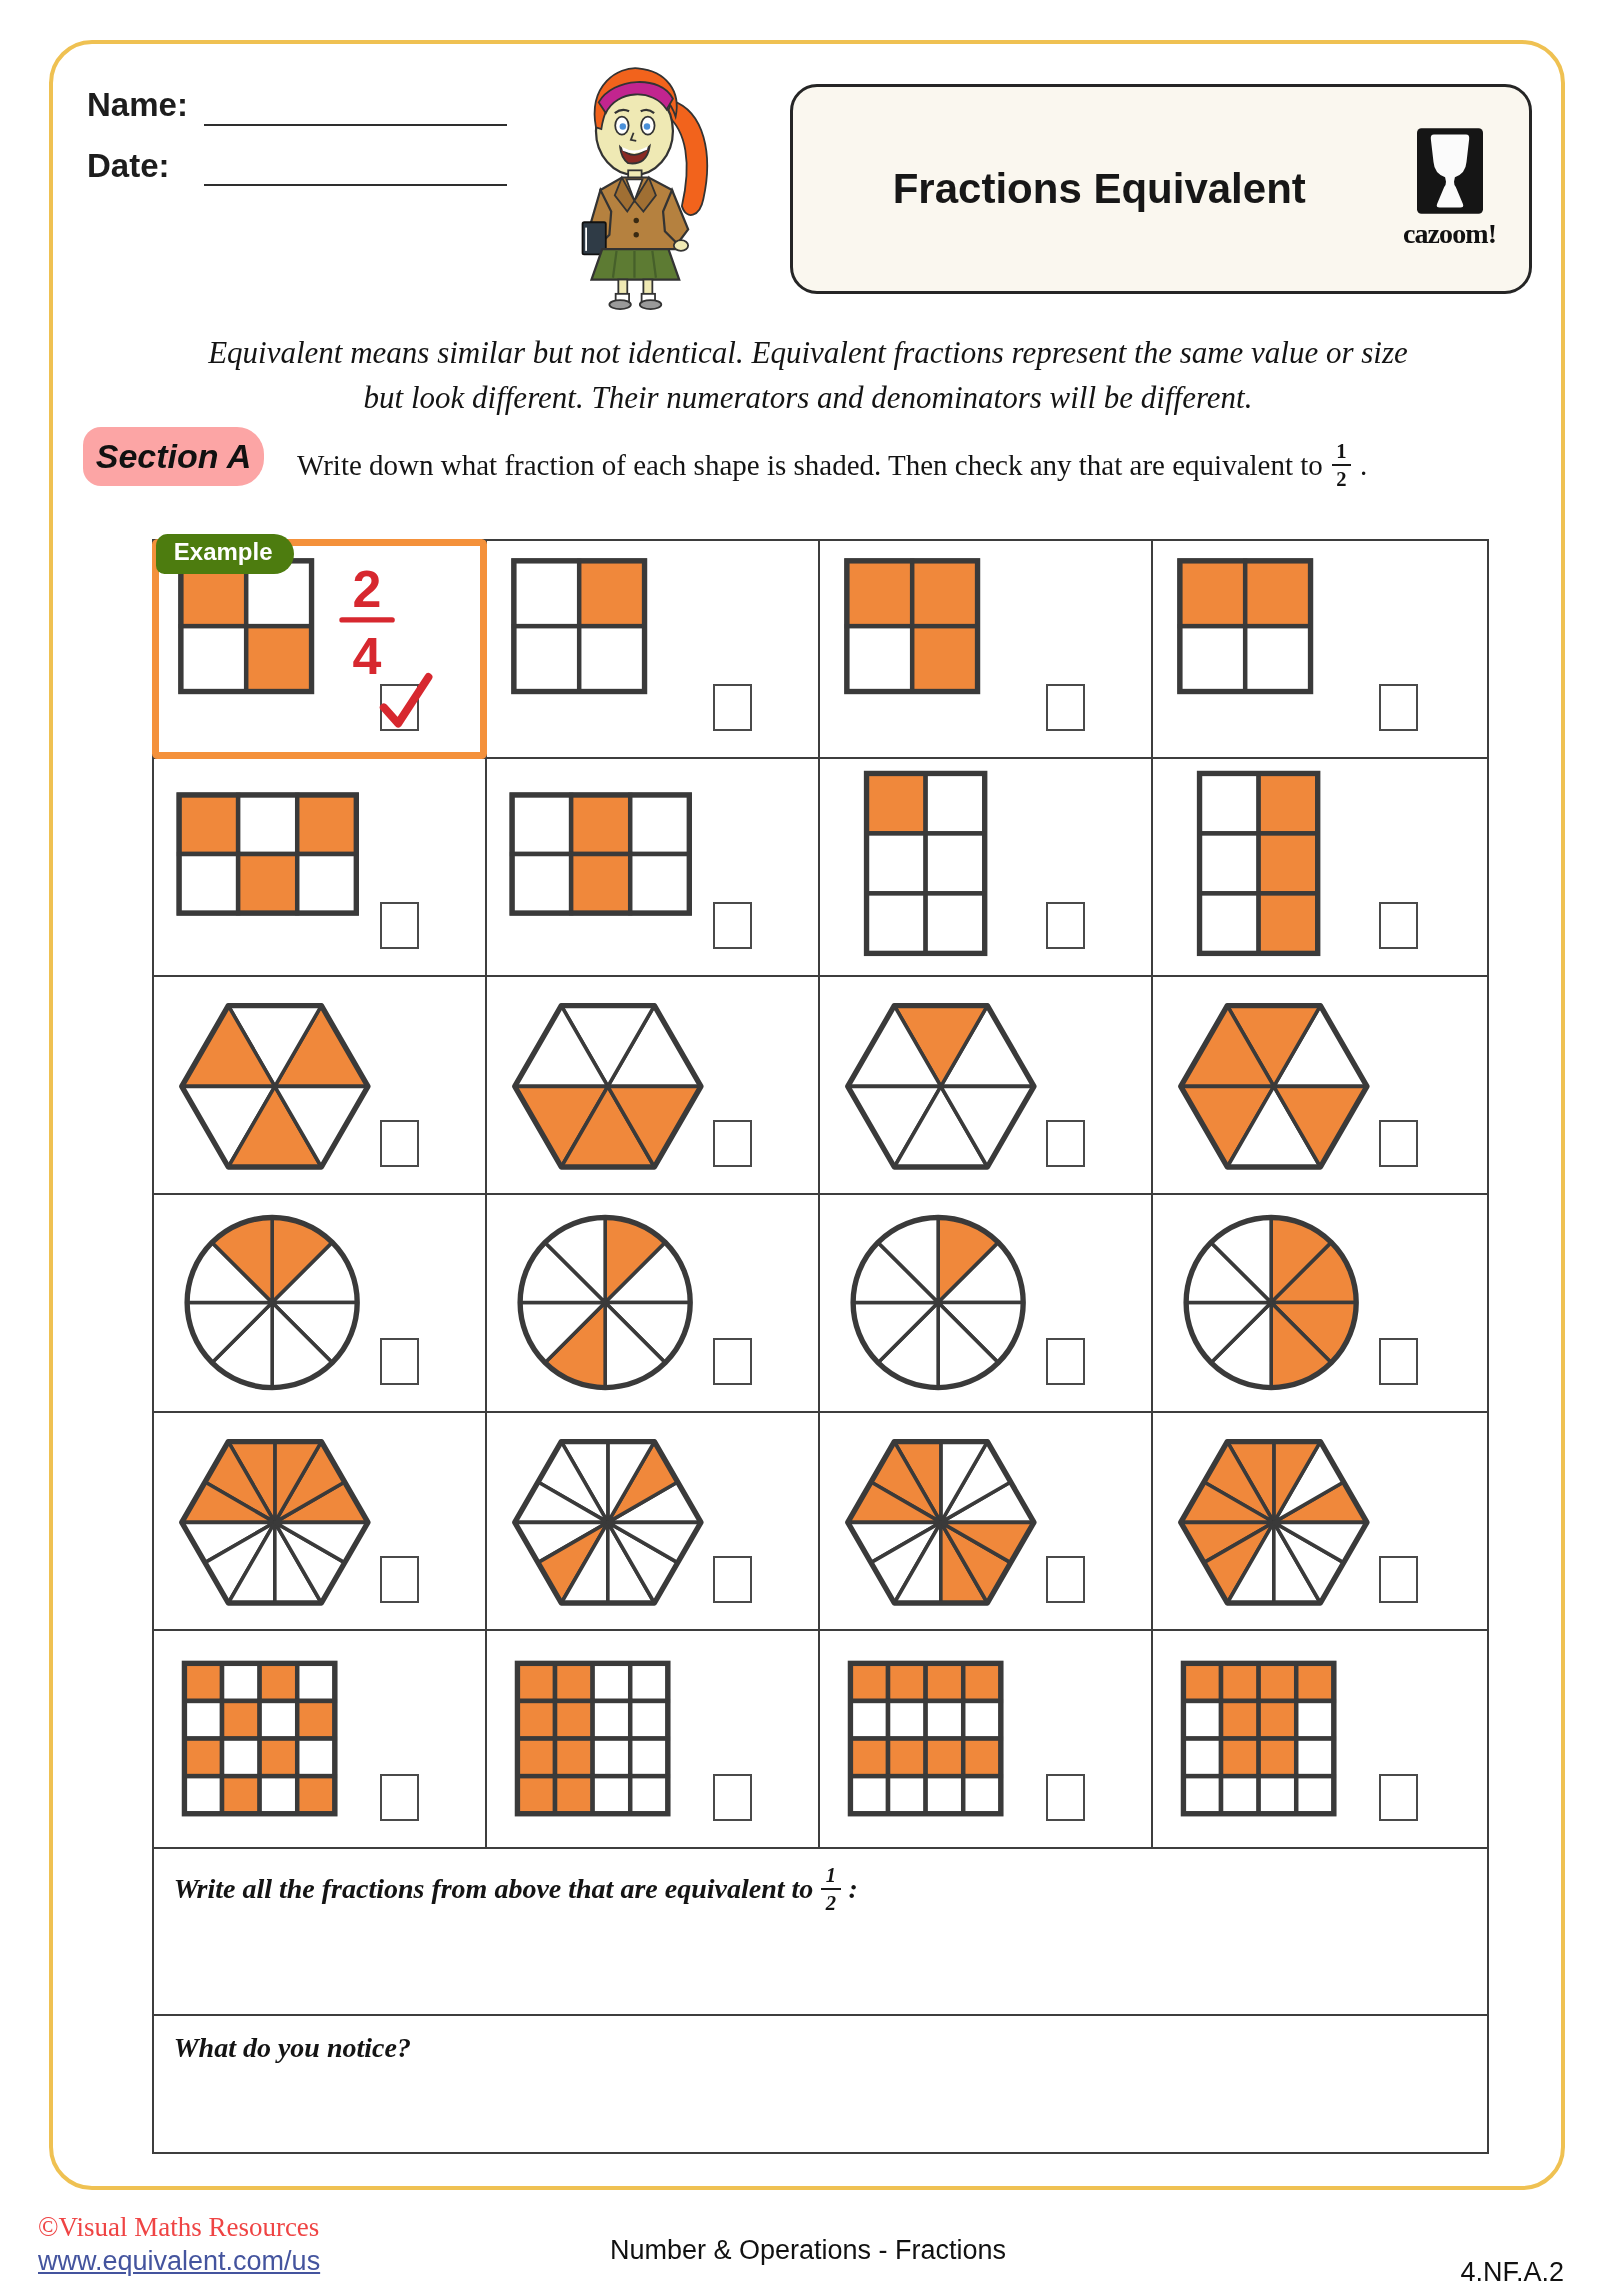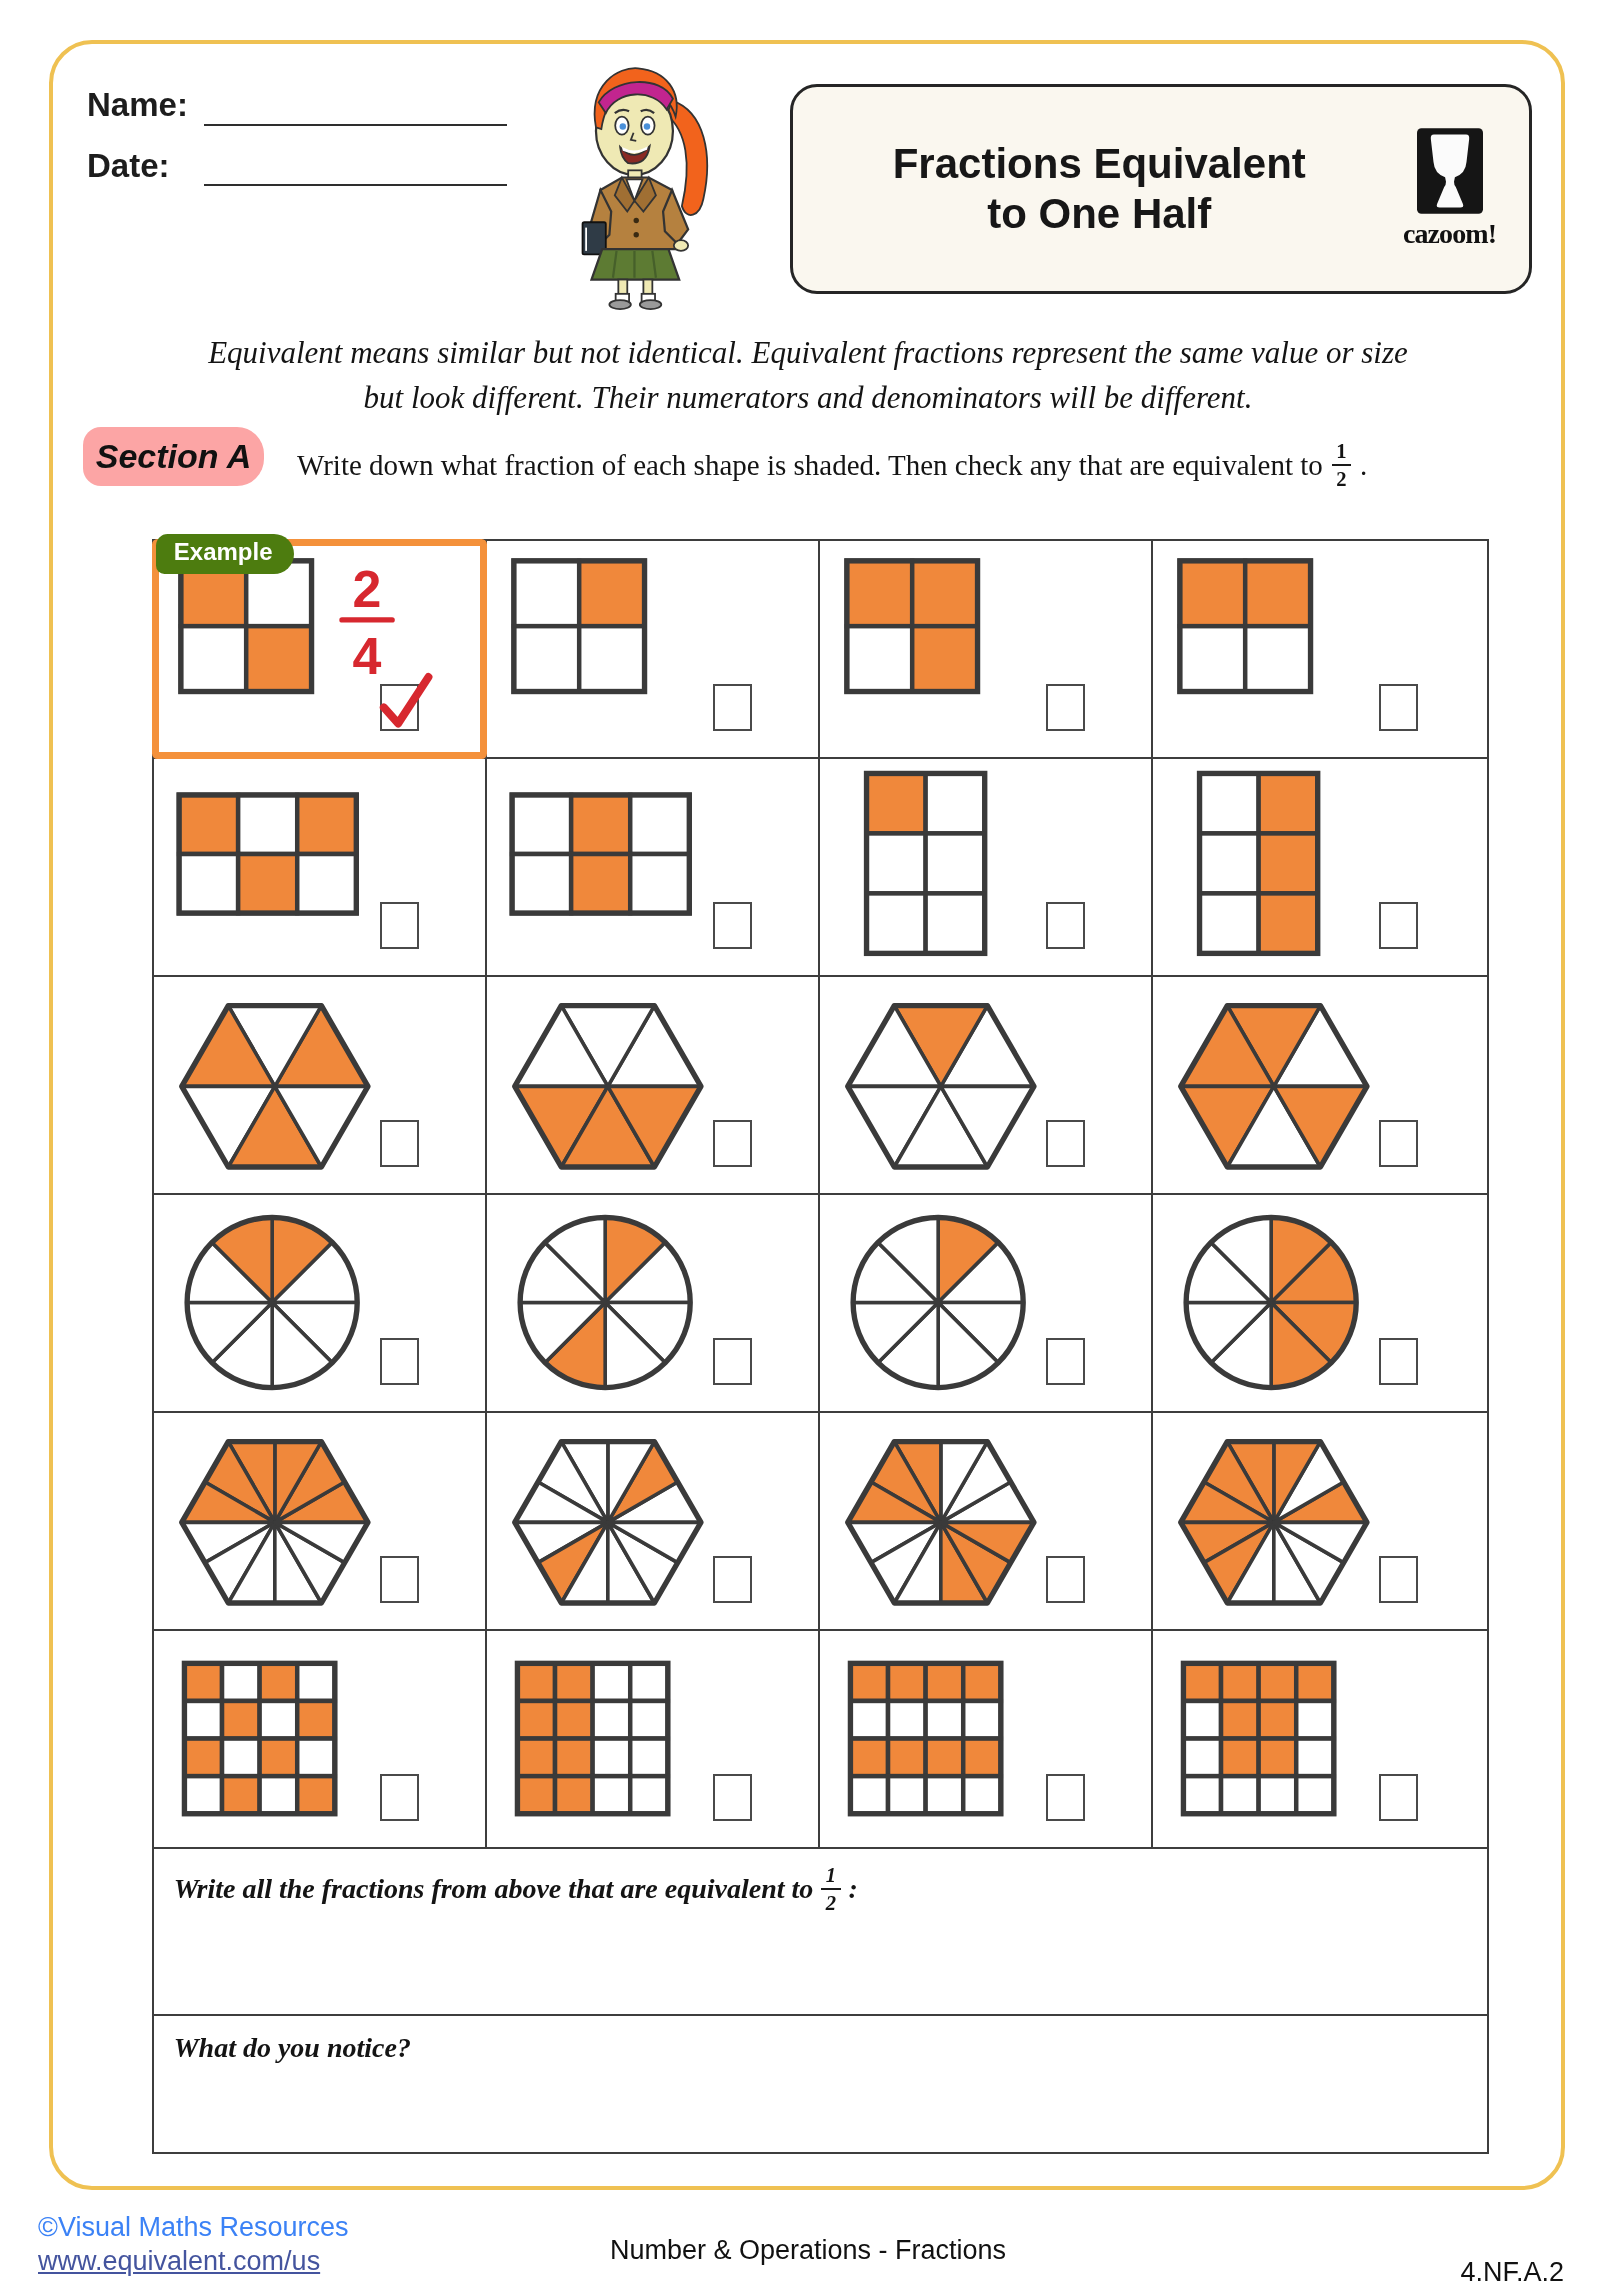--- a/index.html
+++ b/index.html
@@ -42,21 +42,21 @@
   .example-tag{position:absolute;left:1.8px;top:-7.2px;background:#4d7c0f;color:#fff;font-weight:bold;font-size:24px;
                padding:4.5px 21.5px 7.2px 18px;border-radius:12.5px 21.5px 21.5px 9px;z-index:4;}
   
   .answer-box{position:relative;border-bottom:2.7px solid #3d3d3d;padding:16px 19.7px;box-sizing:border-box;
               display:flex;flex-direction:column;}
   .answer-box.notice{border-bottom:none;}
   .answer-prompt{font-family:"Liberation Serif",serif;font-weight:bold;font-style:italic;font-size:28px;color:#141414;
                  display:flex;align-items:center;gap:8px;}
   .answer-space{flex:1;}
   
-  .footer-left{position:absolute;left:38px;top:2212px;font-size:27px;color:#3b82f6;}
+  .footer-left{position:absolute;left:38px;top:2212px;font-size:27px;color:#ef4444;font-family:Liberation Serif, serif;}
   .footer-url{position:absolute;left:38px;top:2246px;font-size:27px;color:#44549E;text-decoration:underline;}
   .footer-center{position:absolute;left:0;width:100%;top:2235px;text-align:center;font-size:27px;color:#111;}
   .footer-right{position:absolute;right:52px;top:2210px;text-align:right;font-size:27px;color:#111;line-height:1.35;margin-top:44px;}
 </style>
 </head>
 <body>
 
 <div class="page">
   <div class="frame"></div>
 
@@ -99,21 +99,20 @@
       <rect x="89" y="278" width="15" height="9" fill="#fff" stroke="#333" stroke-width="2"></rect>
       <rect x="118" y="278" width="15" height="9" fill="#fff" stroke="#333" stroke-width="2"></rect>
       <ellipse cx="94" cy="290" rx="12" ry="5" fill="#9a9a9a" stroke="#333" stroke-width="2"></ellipse>
       <ellipse cx="128" cy="290" rx="12" ry="5" fill="#9a9a9a" stroke="#333" stroke-width="2"></ellipse>
     </svg>
   </div>
 
   <div class="title-box">
     <div class="title-text">
       <div>Fractions Equivalent</div>
-      <div>to One Half</div>
     </div>
     <div class="logo">
       <span>
         <svg width="66" height="86" viewBox="0 0 74 96">
           <rect width="74" height="96" rx="5" fill="#151515"></rect>
           <path d="M19,7 h36 q4,0 3.5,5 l-3,26 q-1,13 -13,17 l-1,5 q0,4 2,6 l8,19 q1.5,4 -3,4 h-23 q-4.5,0 -3,-4 l8,-19 q2,-2 2,-6 l-1,-5 q-12,-4 -13,-17 l-3,-26 q-0.5,-5 3.5,-5 Z" fill="#FBFBFB"></path>
         </svg>
       </span>
       <div class="logo-text">cazoom!</div>
     </div>

